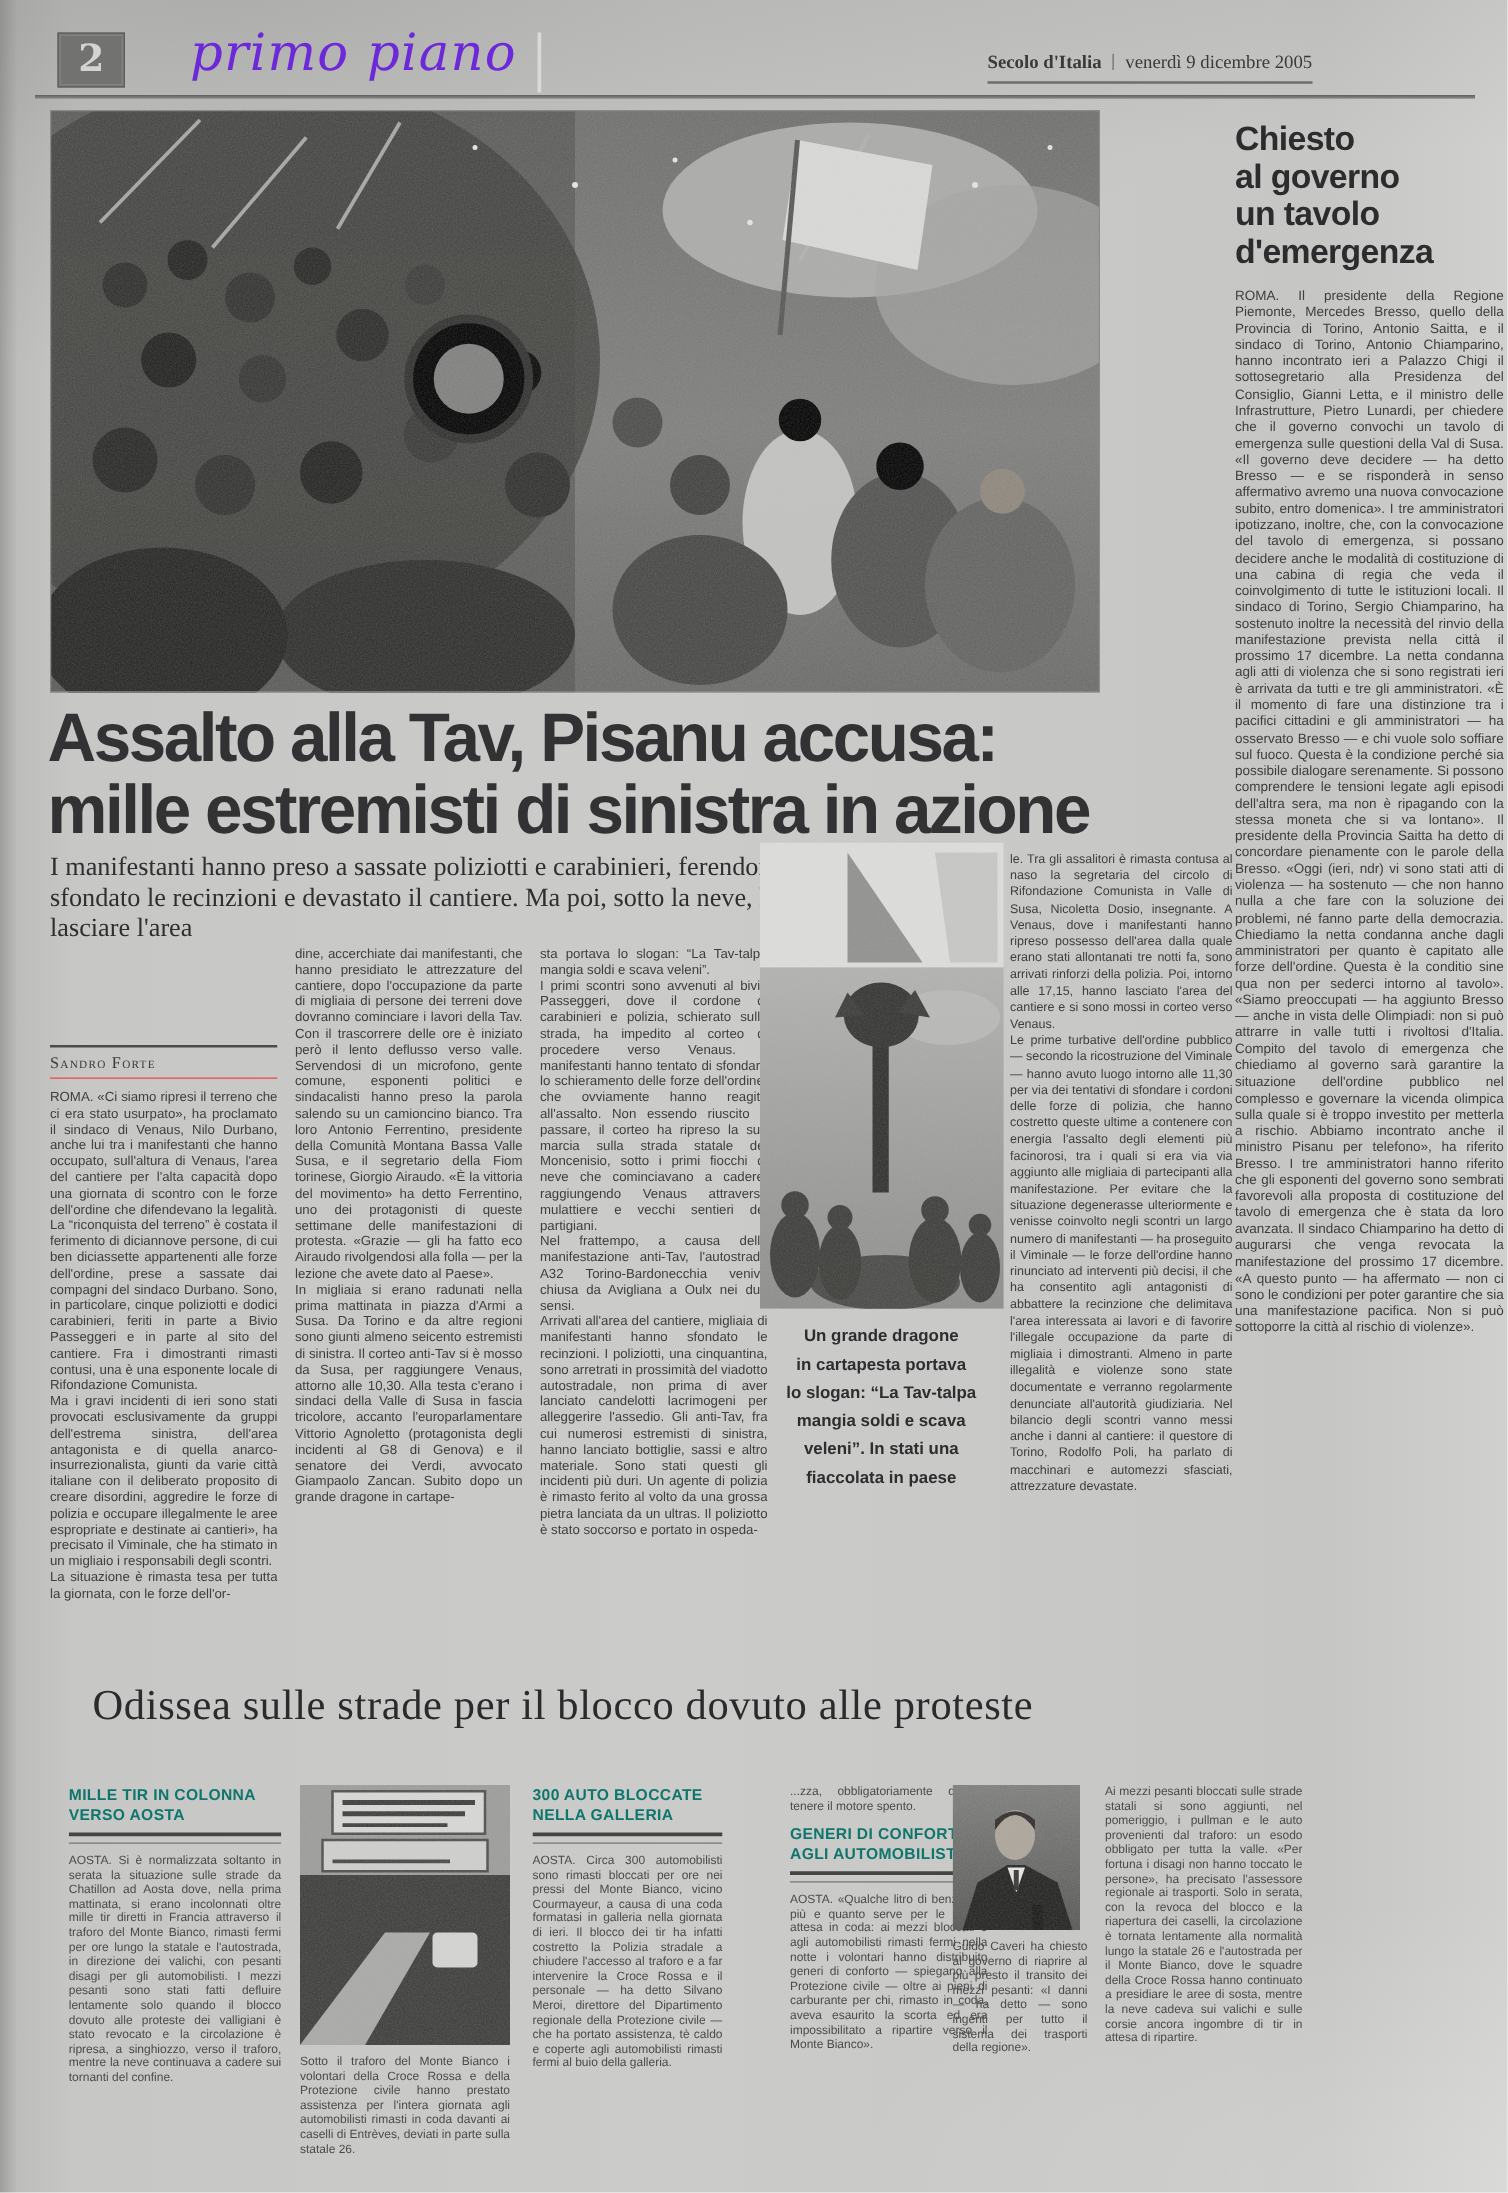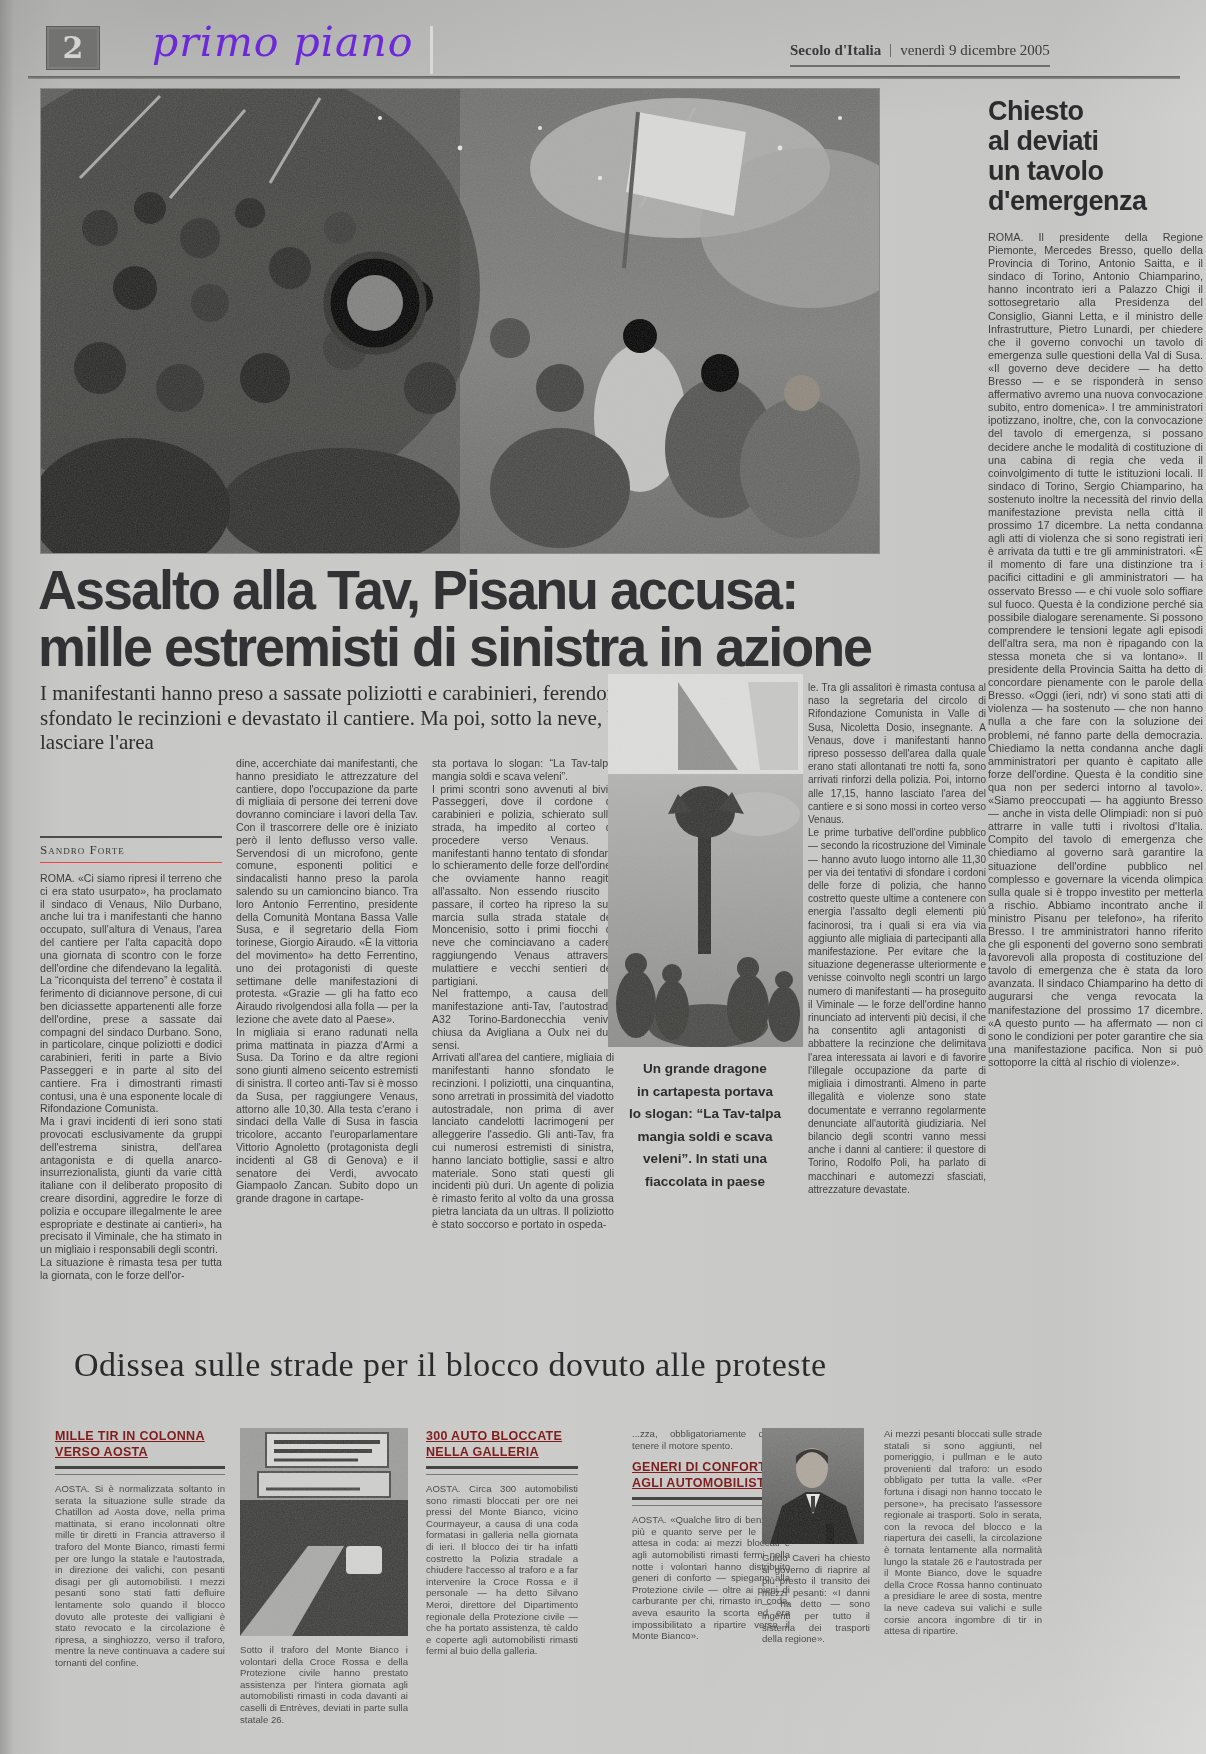--- a/index.html
+++ b/index.html
@@ -41,21 +41,21 @@
   .col2{left:236px;top:757px;width:182px;height:592px;overflow:hidden;}
   .col3{left:432px;top:757px;width:182px;height:592px;overflow:hidden;}
   .col4{left:608px;top:674px;width:195px;}
   .caption{left:606px;top:1058px;width:198px;font:bold 13.5px/22.5px "Liberation Sans",sans-serif;
     color:#2e2e30;text-align:center;white-space:pre-line;}
   .col5{left:808px;top:681px;width:178px;height:668px;overflow:hidden;font-size:10px;line-height:13.2px;}
   
   .bottom-rule{left:30px;top:1354px;width:1150px;height:9px;border-radius:5px;
     background:linear-gradient(180deg,#87878 5,#8b8b89 0%,#a7a7a5 55%,#c0c0be 100%);}
   .bottom-headline{left:58px;top:1344px;width:1100px;font:34px/42px "Liberation Serif",serif;color:#2b2b2d;letter-spacing:.5px;margin-left:16px;}
-  .kicker{font:bold 12.5px/16px "Liberation Sans",sans-serif;color:#7f1d1d;letter-spacing:.3px;white-space:pre-line;text-transform:uppercase;text-decoration:underline;}
+  .kicker{font:bold 12.5px/16px "Liberation Sans",sans-serif;color:#0f766e;letter-spacing:.3px;white-space:pre-line;text-transform:uppercase;}
   .krule{height:5px;border-top:3px solid #454543;border-bottom:1px solid #77777 5;border-bottom:1px solid #777775;margin:6px 0 8px 0;}
   .smalltext{font:9.6px/11.6px "Liberation Sans",sans-serif;color:#4b4b4d;text-align:justify;white-space:pre-line;
     filter:blur(.22px);}
   .bcolA{left:55px;top:1428px;width:170px;height:316px;overflow:hidden;}
   .bcolB{left:240px;top:1428px;width:168px;height:316px;overflow:hidden;}
   .bcolB .smalltext{margin-top:8px;}
   .bcolC{left:426px;top:1428px;width:152px;height:316px;overflow:hidden;}
   .bcolD{left:592px;top:1428px;width:158px;height:316px;overflow:hidden;margin-left:40px;}
   .bcolE{left:762px;top:1428px;width:108px;height:316px;overflow:hidden;}
   .bcolE .smalltext{margin-top:8px;}
@@ -156,21 +156,21 @@
       <circle cx="340" cy="30" r="2"></circle>
         <circle cx="740" cy="60" r="2.4"></circle>
         <circle cx="800" cy="30" r="2"></circle>
     </g>
     <rect width="840" height="466" filter="url(#grain)" opacity=".5"></rect>
     <rect width="840" height="466" fill="none" stroke="#8a8a88" stroke-width="2"></rect>
   </svg>
 
   <aside class="abs sidebar">
     <div class="sidebar-title">Chiesto
-al deviati
+al governo
 un tavolo
 d'emergenza</div>
     <div class="sidebar-body">ROMA. Il presidente della Regione Piemonte, Mercedes Bresso, quello della Provincia di Torino, Antonio Saitta, e il sindaco di Torino, Antonio Chiamparino, hanno incontrato ieri a Palazzo Chigi il sottosegretario alla Presidenza del Consiglio, Gianni Letta, e il ministro delle Infrastrutture, Pietro Lunardi, per chiedere che il governo convochi un tavolo di emergenza sulle questioni della Val di Susa. «Il governo deve decidere — ha detto Bresso — e se risponderà in senso affermativo avremo una nuova convocazione subito, entro domenica». I tre amministratori ipotizzano, inoltre, che, con la convocazione del tavolo di emergenza, si possano decidere anche le modalità di costituzione di una cabina di regia che veda il coinvolgimento di tutte le istituzioni locali. Il sindaco di Torino, Sergio Chiamparino, ha sostenuto inoltre la necessità del rinvio della manifestazione prevista nella città il prossimo 17 dicembre. La netta condanna agli atti di violenza che si sono registrati ieri è arrivata da tutti e tre gli amministratori. «È il momento di fare una distinzione tra i pacifici cittadini e gli amministratori — ha osservato Bresso — e chi vuole solo soffiare sul fuoco. Questa è la condizione perché sia possibile dialogare serenamente. Si possono comprendere le tensioni legate agli episodi dell'altra sera, ma non è ripagando con la stessa moneta che si va lontano». Il presidente della Provincia Saitta ha detto di concordare pienamente con le parole della Bresso. «Oggi (ieri, ndr) vi sono stati atti di violenza — ha sostenuto — che non hanno nulla a che fare con la soluzione dei problemi, né fanno parte della democrazia. Chiediamo la netta condanna anche dagli amministratori per quanto è capitato alle forze dell'ordine. Questa è la conditio sine qua non per sederci intorno al tavolo». «Siamo preoccupati — ha aggiunto Bresso — anche in vista delle Olimpiadi: non si può attrarre in valle tutti i rivoltosi d'Italia. Compito del tavolo di emergenza che chiediamo al governo sarà garantire la situazione dell'ordine pubblico nel complesso e governare la vicenda olimpica sulla quale si è troppo investito per metterla a rischio. Abbiamo incontrato anche il ministro Pisanu per telefono», ha riferito Bresso. I tre amministratori hanno riferito che gli esponenti del governo sono sembrati favorevoli alla proposta di costituzione del tavolo di emergenza che è stata da loro avanzata. Il sindaco Chiamparino ha detto di augurarsi che venga revocata la manifestazione del prossimo 17 dicembre. «A questo punto — ha affermato — non ci sono le condizioni per poter garantire che sia una manifestazione pacifica. Non si può sottoporre la città al rischio di violenze».</div>
   </aside>
 
   <div class="abs headline">
     <div>Assalto alla Tav, Pisanu accusa:</div>
     <div>mille estremisti di sinistra in azione</div>
   </div>
 

